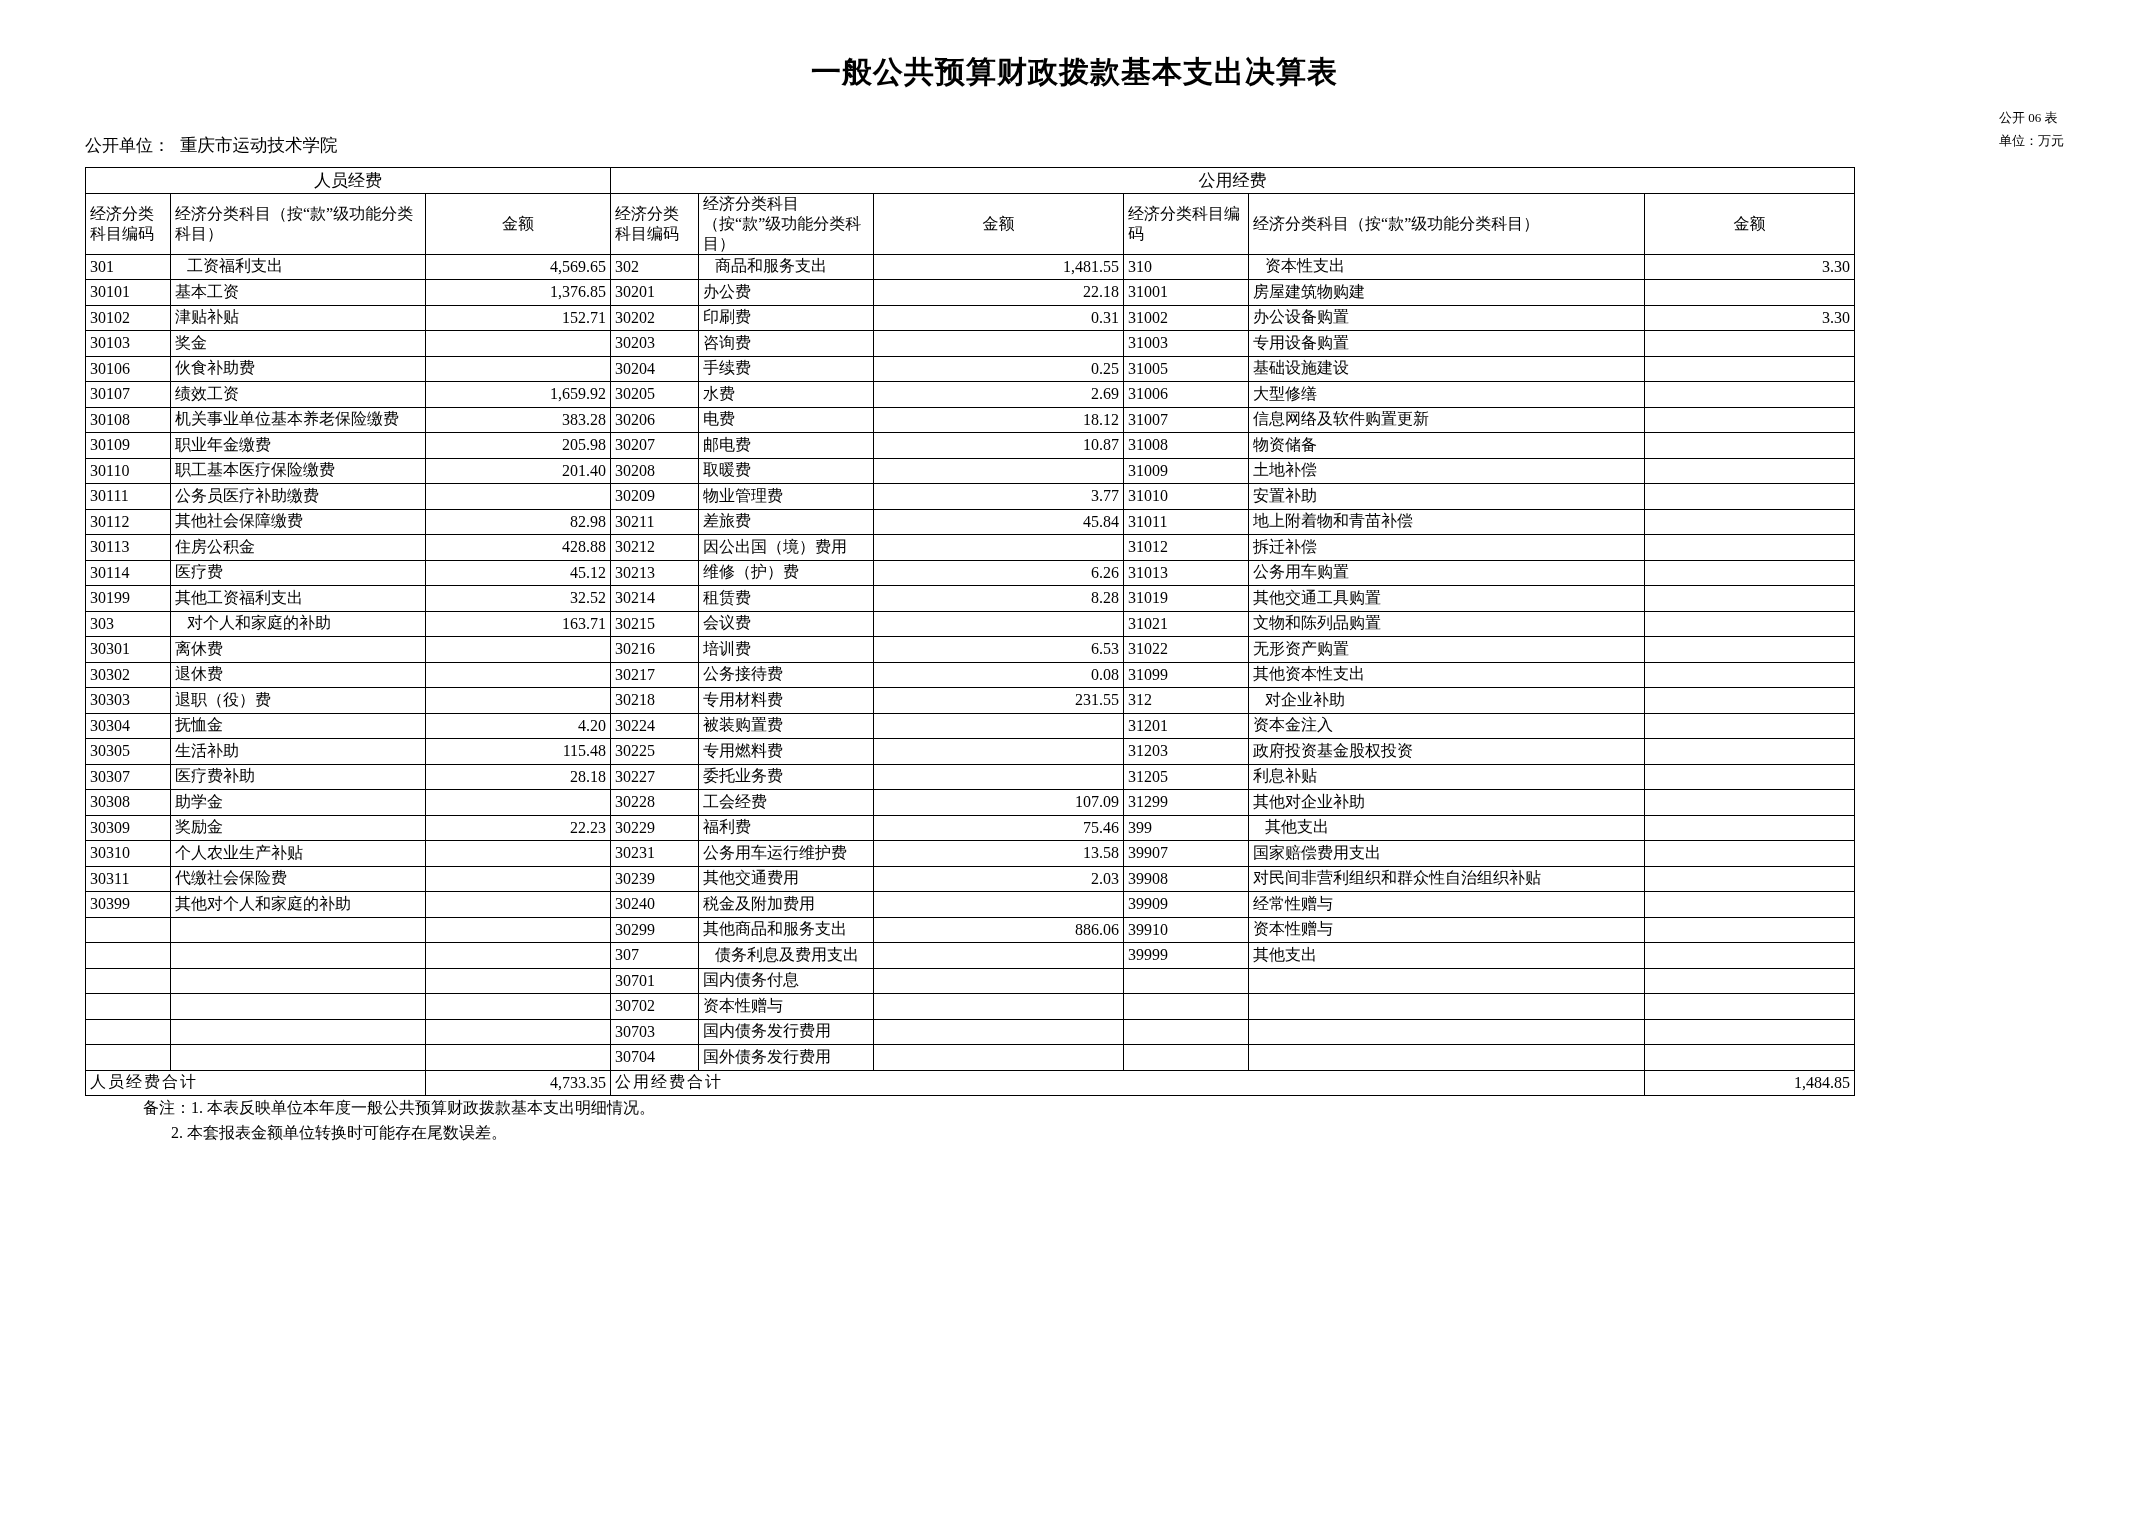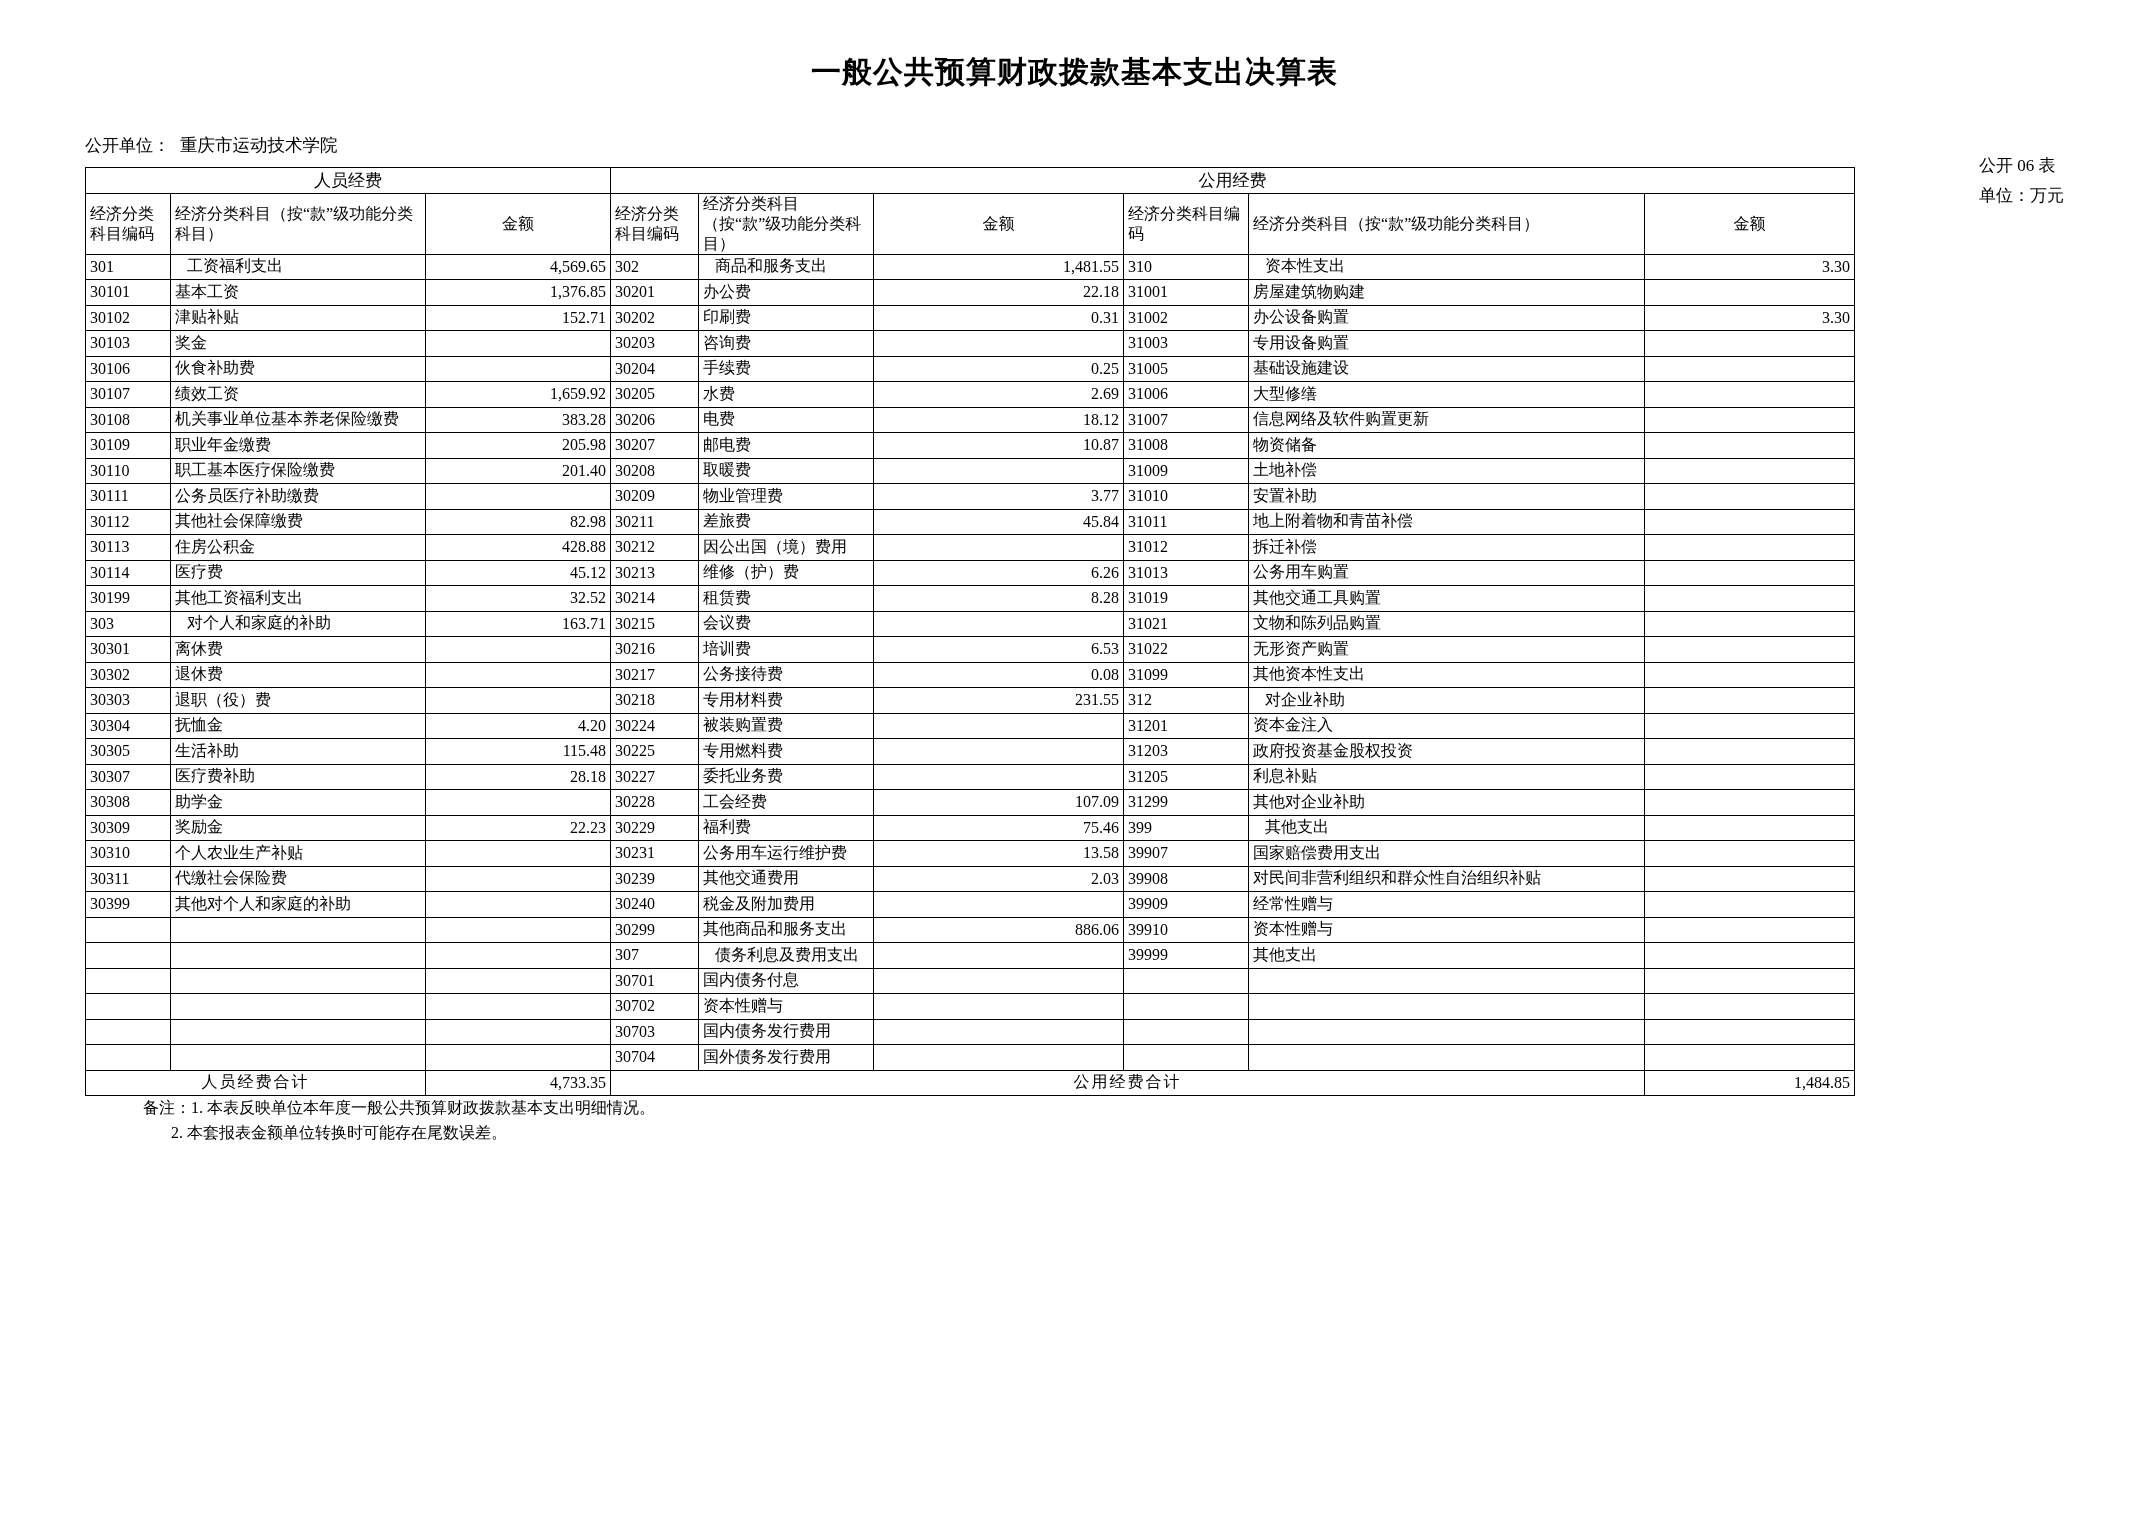--- a/index.html
+++ b/index.html
@@ -45,23 +45,22 @@
   .meta-left .unit-name {
     display: inline-block;
     margin-left: 10px;
     font-size: 17.5px;
   }
   .meta-right {
     position: absolute;
     right: 0;
     top: -8px;
     text-align: left;
-    font-size: 17px;
+    font-size: 13px;
     line-height: 1.75;
-    margin-top: 44px;
   }
   table.main {
     border-collapse: collapse;
     width: 1745px;
     table-layout: fixed;
     font-size: 16px;
   }
   table.main td, table.main th {
     border: 1px solid #000000;
     padding: 0 4px;
@@ -96,21 +95,21 @@
   }
   .name.lvl0 {
     padding-left: 16px;
   }
   .amt {
     text-align: right;
     padding-right: 10px;
     font-family: "Liberation Serif", serif;
   }
   .total-label {
-    text-align: center;
+    text-align: left;
     font-weight: bold;
     letter-spacing: 2px;
   }
   .notes {
     font-size: 16px;
     line-height: 1.55;
   }
   .notes .n1 { margin-left: 58px; }
   .notes .n2 { margin-left: 86px; }
 </style>

